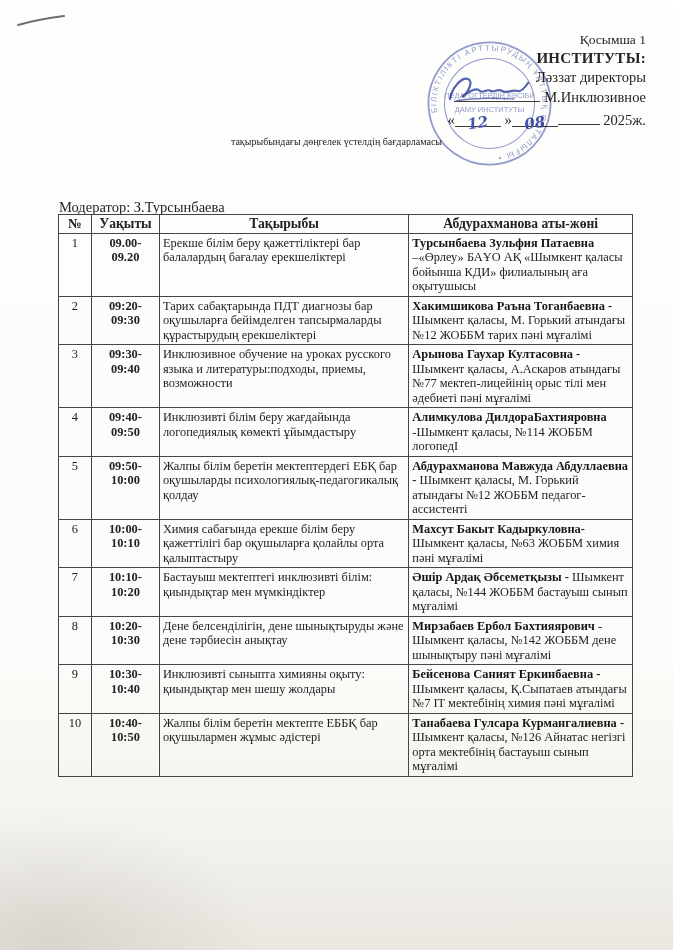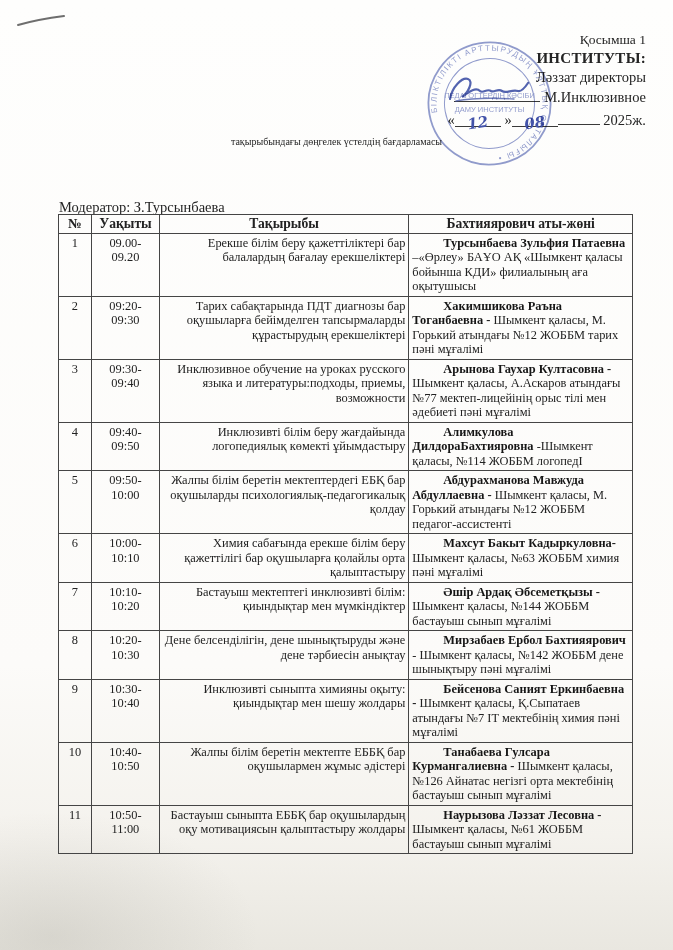--- a/index.html
+++ b/index.html
@@ -35,24 +35,24 @@
   .title .t2{font-size:10px;margin-top:3px;}
   .moderator{position:absolute;left:59px;top:199px;font-size:14.5px;}
   
   table.program{position:absolute;left:58px;top:214px;width:575px;border-collapse:collapse;
     font-size:12.4px;line-height:1.17;color:#222;}
   table.program,table.program th,table.program td{border:1px solid #454545;}
   table.program{border-width:1.6px;}
   table.program th{font-size:13.6px;font-weight:bold;padding:1px 2px;border-bottom-width:1.5px;}
   table.program td{padding:2px 3px;vertical-align:top;}
   td.c-num{text-align:center;}
-  td.c-time{text-align:center;}
-  td.c-topic{text-align:right;}
+  td.c-time{text-align:center;font-weight:bold;}
+  td.c-topic{text-align:left;}
   td.c-speaker{text-align:left;padding-left:4px;}
-  td.c-speaker b{color:#161616;margin-left:31px;}
+  td.c-speaker b{color:#161616;}
 </style>
 </head>
 <body>
 
 <div class="page">
 
   <svg class="pen-mark" width="70" height="25" viewBox="0 0 70 25">
     <path d="M6,15 C20,11 36,8 52,6" stroke="#4a4a4a" stroke-width="2" fill="none" stroke-linecap="round" opacity="0.8"></path>
   </svg>
 
@@ -100,21 +100,21 @@
       <col style="width:33px">
         <col style="width:68px">
         <col style="width:250px">
         <col style="width:224px">
     </colgroup>
     <thead>
       <tr>
         <th>№</th>
         <th>Уақыты</th>
         <th>Тақырыбы</th>
-        <th>Бахтияярович аты-жөні</th>
+        <th>Абдурахманова аты-жөні</th>
       </tr>
     </thead>
     <tbody>
         <tr>
           <td class="c-num">1</td>
           <td class="c-time">09.00-<br>09.20</td>
           <td class="c-topic">Ерекше білім беру қажеттіліктері бар балалардың бағалау ерекшеліктері</td>
           <td class="c-speaker"><b>Турсынбаева Зульфия Патаевна</b> –«Өрлеу» БАҰО АҚ «Шымкент қаласы бойынша КДИ» филиалының аға оқытушысы</td>
         </tr>
         <tr>
@@ -164,22 +164,16 @@
           <td class="c-time">10:30-<br>10:40</td>
           <td class="c-topic">Инклюзивті сыныпта химияны оқыту: қиындықтар мен шешу жолдары</td>
           <td class="c-speaker"><b>Бейсенова Саният Еркинбаевна -</b> Шымкент қаласы, Қ.Сыпатаев атындағы №7 IT мектебінің химия пәні мұғалімі</td>
         </tr>
         <tr>
           <td class="c-num">10</td>
           <td class="c-time">10:40-<br>10:50</td>
           <td class="c-topic">Жалпы білім беретін мектепте ЕББҚ бар оқушылармен жұмыс әдістері</td>
           <td class="c-speaker"><b>Танабаева Гулсара Курмангалиевна -</b> Шымкент қаласы, №126 Айнатас негізгі орта мектебінің бастауыш сынып мұғалімі</td>
         </tr>
-        <tr>
-          <td class="c-num">11</td>
-          <td class="c-time">10:50-<br>11:00</td>
-          <td class="c-topic">Бастауыш сыныпта ЕББҚ бар оқушылардың оқу мотивациясын қалыптастыру жолдары</td>
-          <td class="c-speaker"><b>Наурызова Ләззат Лесовна -</b> Шымкент қаласы, №61 ЖОББМ бастауыш сынып мұғалімі</td>
-        </tr>
       </tbody>
   </table>
 
 </div>
 
 </body></html>

